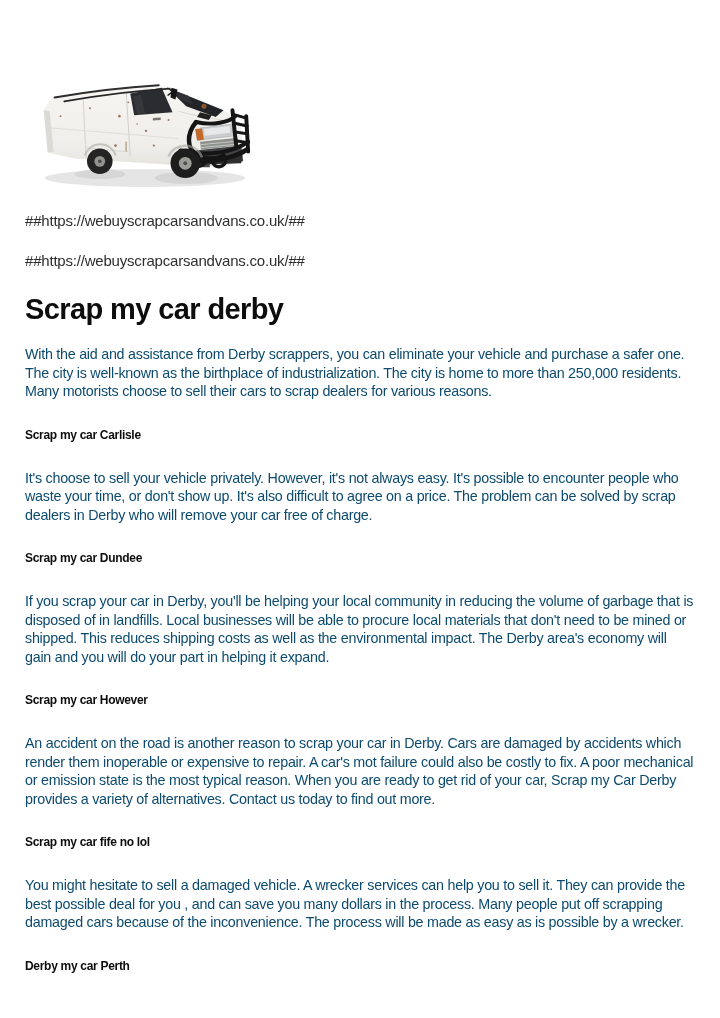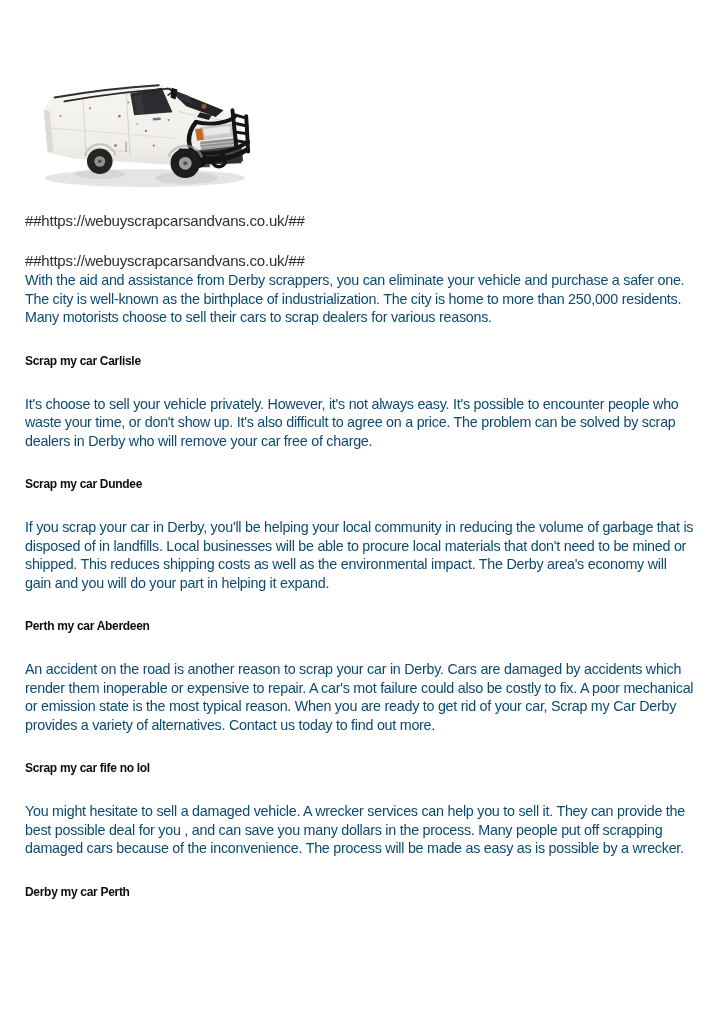--- a/index.html
+++ b/index.html
@@ -174,30 +174,31 @@
         <circle cx="157" cy="108" r="15" fill="#1d1d1d"></circle>
         <circle cx="157" cy="108" r="6.5" fill="#9c9c98"></circle>
         <circle cx="157" cy="108" r="2" fill="#505050"></circle>
       </g>
     </svg>
   </figure>
 
   <p class="url-line first">##https://webuyscrapcarsandvans.co.uk/##</p>
   <p class="url-line second">##https://webuyscrapcarsandvans.co.uk/##</p>
 
+  <h1 class="title">Scrap my car derby</h1>
 
   <p class="body-text">With the aid and assistance from Derby scrappers, you can eliminate your vehicle and purchase a safer one. The city is well-known as the birthplace of industrialization. The city is home to more than 250,000 residents. Many motorists choose to sell their cars to scrap dealers for various reasons.</p>
 
   <h2 class="section-heading">Scrap my car Carlisle</h2>
   <p class="body-text">It's choose to sell your vehicle privately. However, it's not always easy. It's possible to encounter people who waste your time, or don't show up. It's also difficult to agree on a price. The problem can be solved by scrap dealers in Derby who will remove your car free of charge.</p>
 
   <h2 class="section-heading">Scrap my car Dundee</h2>
   <p class="body-text">If you scrap your car in Derby, you'll be helping your local community in reducing the volume of garbage that is disposed of in landfills. Local businesses will be able to procure local materials that don't need to be mined or shipped. This reduces shipping costs as well as the environmental impact. The Derby area's economy will gain and you will do your part in helping it expand.</p>
 
-  <h2 class="section-heading">Perth my car Aberdeen</h2>
+  <h2 class="section-heading">Scrap my car However</h2>
   <p class="body-text">An accident on the road is another reason to scrap your car in Derby. Cars are damaged by accidents which render them inoperable or expensive to repair. A car's mot failure could also be costly to fix. A poor mechanical or emission state is the most typical reason. When you are ready to get rid of your car, Scrap my Car Derby provides a variety of alternatives. Contact us today to find out more.</p>
 
   <h2 class="section-heading">Scrap my car fife no lol</h2>
   <p class="body-text">You might hesitate to sell a damaged vehicle. A wrecker services can help you to sell it. They can provide the best possible deal for you , and can save you many dollars in the process. Many people put off scrapping damaged cars because of the inconvenience. The process will be made as easy as is possible by a wrecker.</p>
 
   <h2 class="section-heading">Derby my car Perth</h2>
   <p class="body-text"></p>
 
 </div>
 

